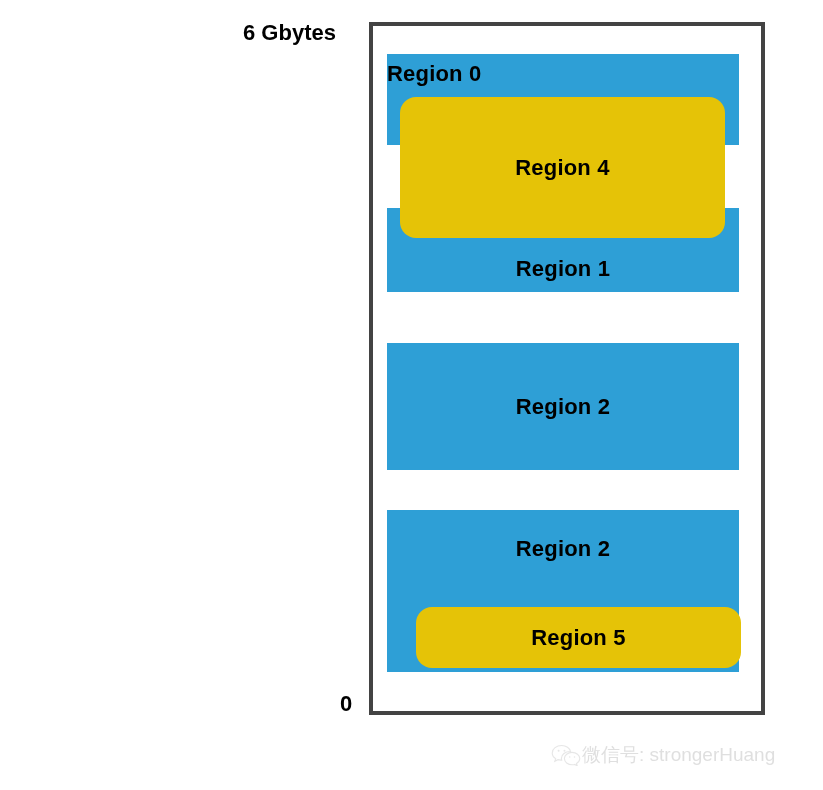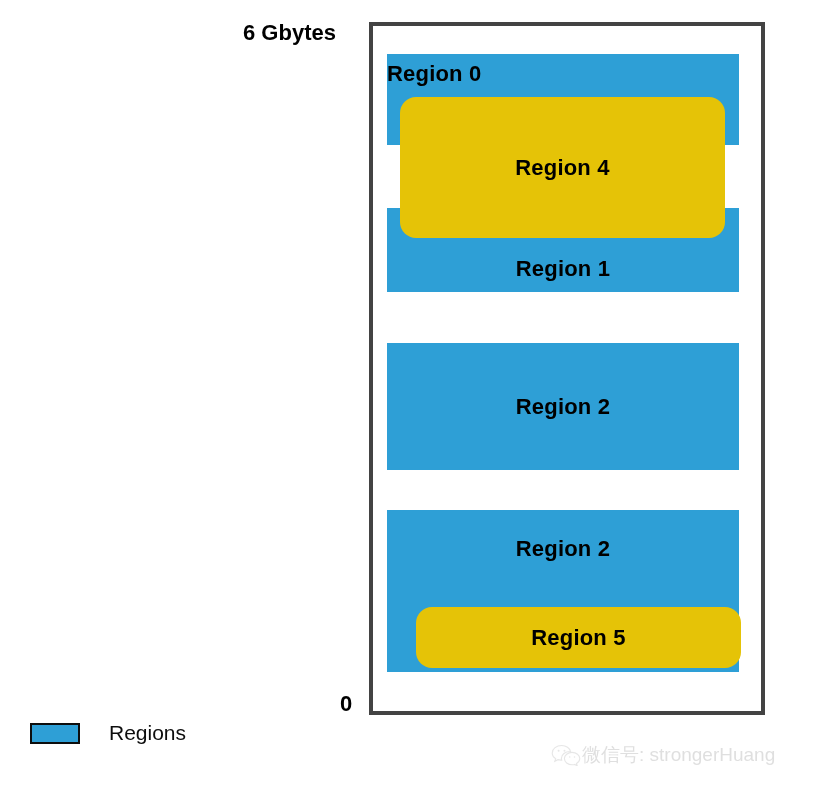--- a/index.html
+++ b/index.html
@@ -160,24 +160,20 @@
 
 <div class="region region-yellow" id="region-4">
   <span class="region-label">Region 4</span>
 </div>
 
 <div class="region region-yellow" id="region-5">
   <span class="region-label">Region 5</span>
 </div>
 
 <div id="legend">
-  <div class="legend-row">
-    <span class="legend-swatch blue"></span>
-    <span class="legend-text">Regions</span>
-  </div>
 </div>
 
 <div id="watermark">
   <svg class="wm-icon" viewBox="0 0 34 24" aria-hidden="true">
     <path d="M12.2 1.2C6.2 1.2 1.4 5 1.4 9.7c0 2.6 1.5 4.9 3.9 6.4l-1 3 3.5-1.8c1.1.3 2.3.5 3.5.5h.8c-.2-.6-.3-1.3-.3-2 0-4.3 4.3-7.8 9.6-7.8h.7C21.3 4.3 17.2 1.2 12.2 1.2z" fill="none" stroke="#c9c9c9" stroke-width="1.3"></path>
     <circle cx="8.6" cy="7.2" r="1.1" fill="#c9c9c9"></circle>
     <circle cx="15.3" cy="7.2" r="1.1" fill="#c9c9c9"></circle>
     <path d="M32.6 16.1c0-3.9-3.9-7-8.7-7s-8.7 3.1-8.7 7 3.9 7 8.7 7c1 0 2-.1 2.9-.4l2.9 1.5-.8-2.5c2.1-1.3 3.7-3.3 3.7-5.6z" fill="none" stroke="#c9c9c9" stroke-width="1.3"></path>
     <circle cx="21.2" cy="14.2" r="0.9" fill="#c9c9c9"></circle>
     <circle cx="26.6" cy="14.2" r="0.9" fill="#c9c9c9"></circle>

